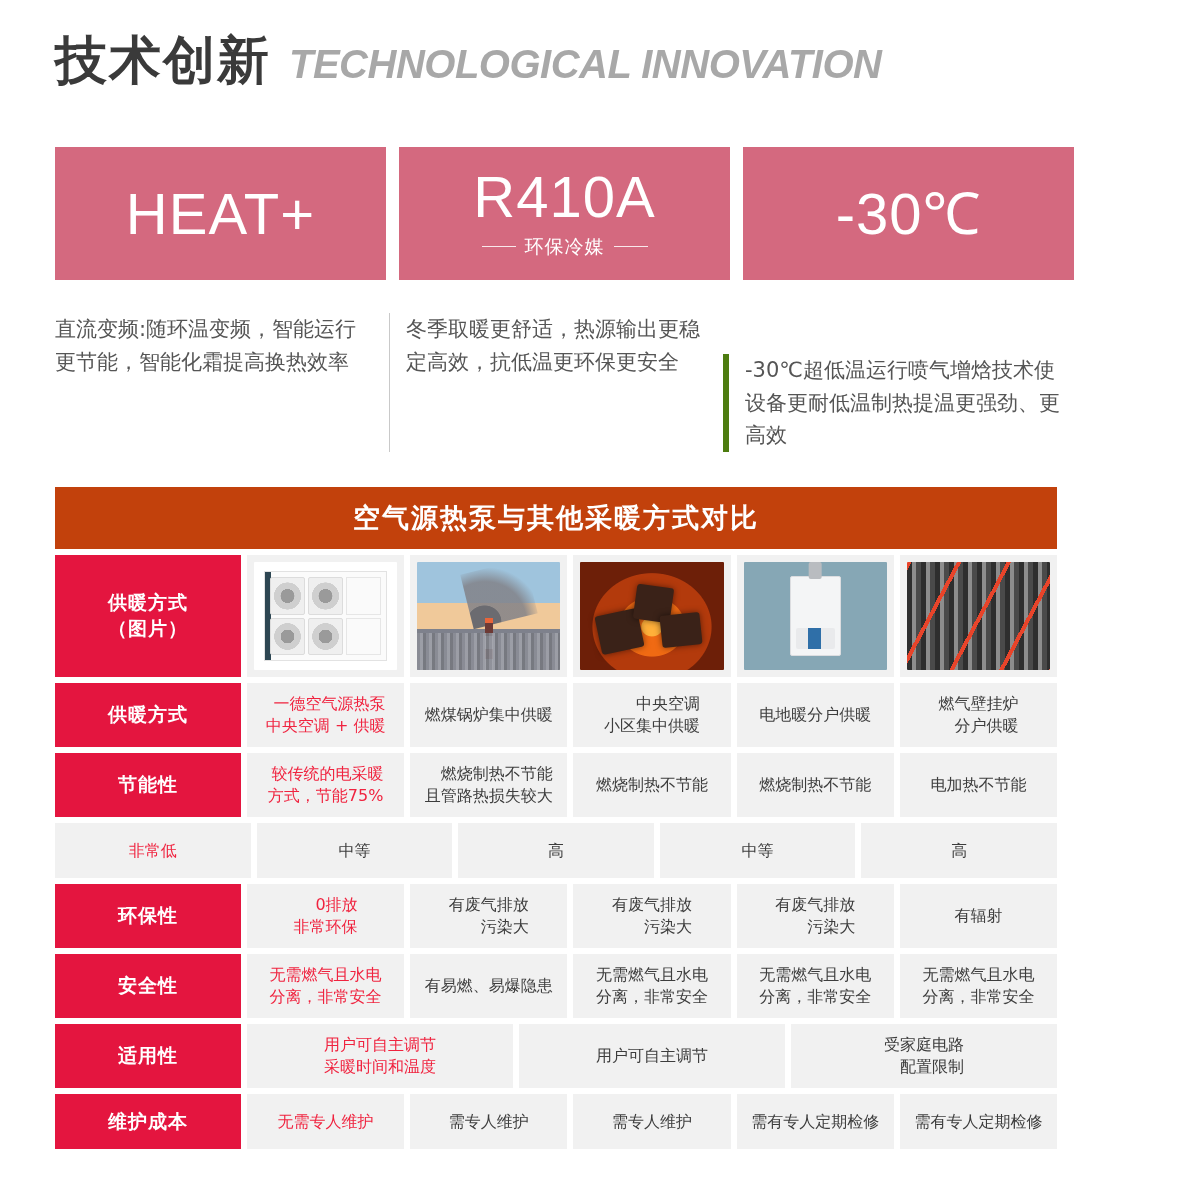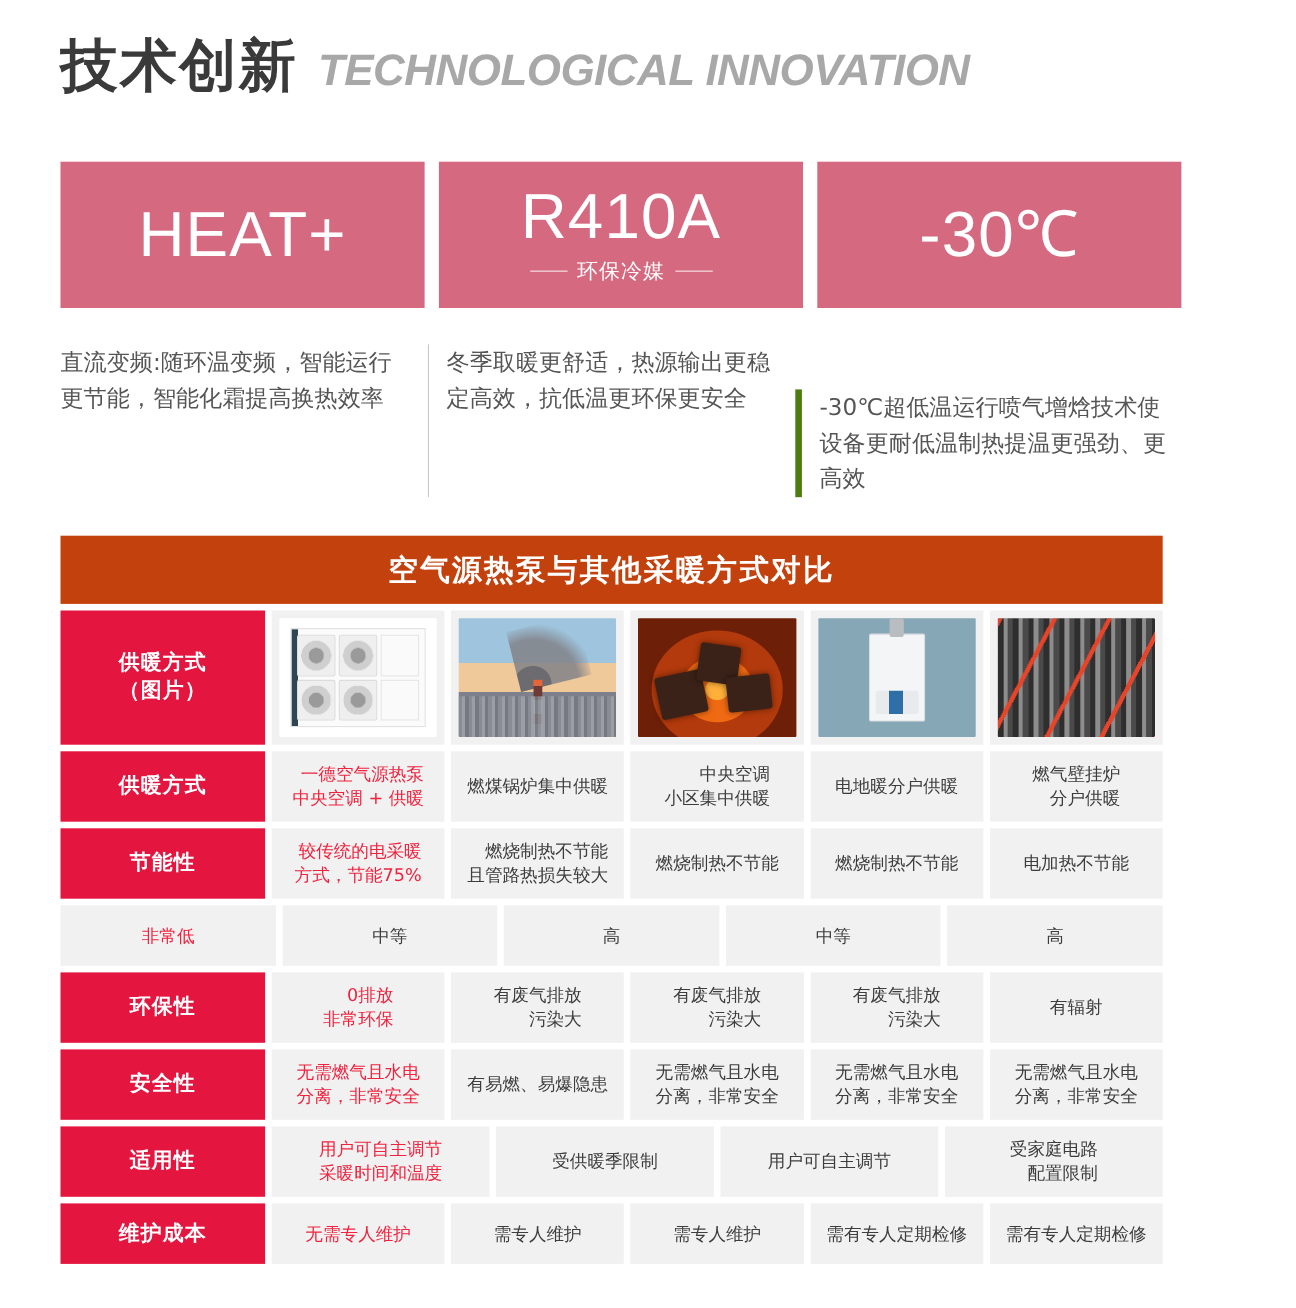--- a/index.html
+++ b/index.html
@@ -430,25 +430,20 @@
         <div class="row row-h-2">
           <div class="cell c-label">适用性</div>
           <div class="cell c-data hl">
             <div>
               <div>用户可自主调节</div>
               <div>采暖时间和温度</div>
             </div>
           </div>
           <div class="cell c-data">
             <div>
-              <div>受供暖季限制</div>
-            </div>
-          </div>
-          <div class="cell c-data">
-            <div>
               <div>用户可自主调节</div>
             </div>
           </div>
           <div class="cell c-data">
             <div>
               <div>受家庭电路</div>
               <div>配置限制</div>
             </div>
           </div>
         </div>

